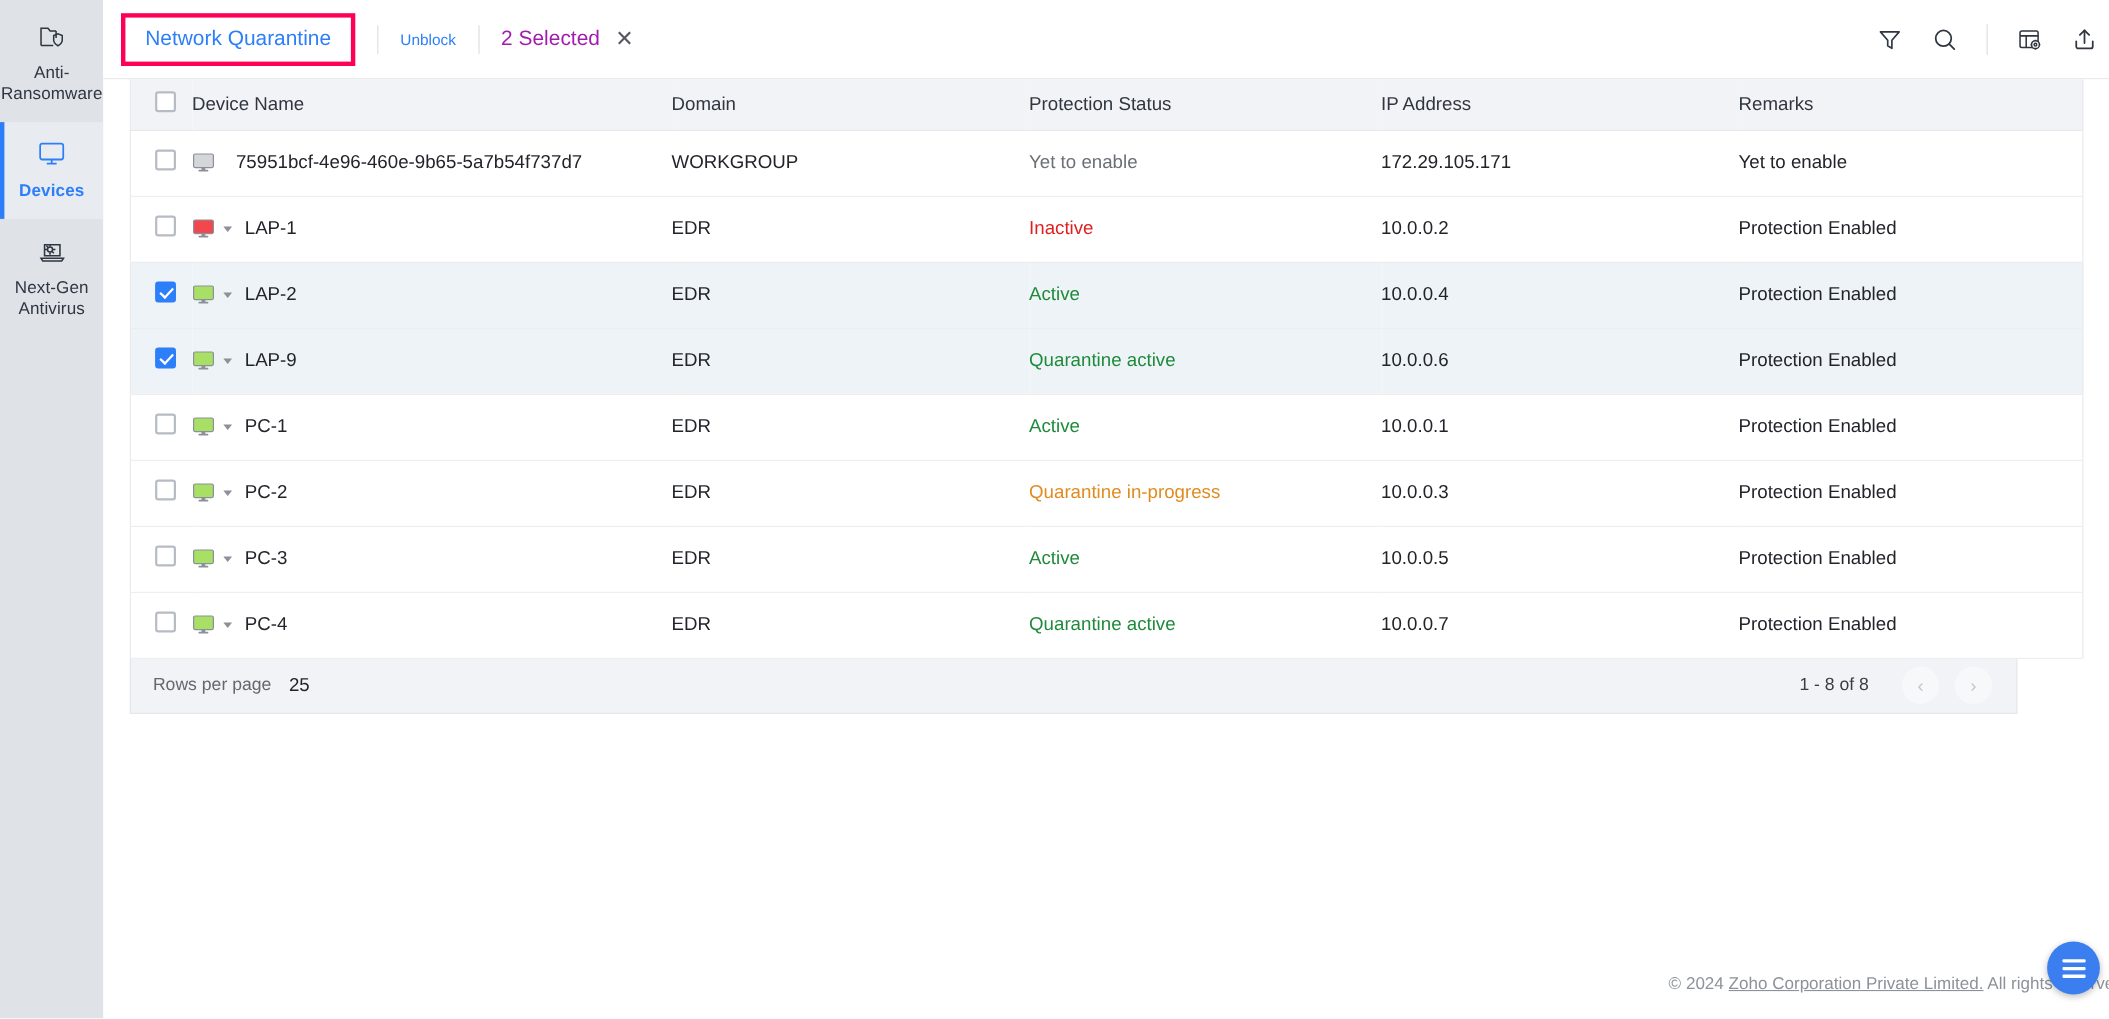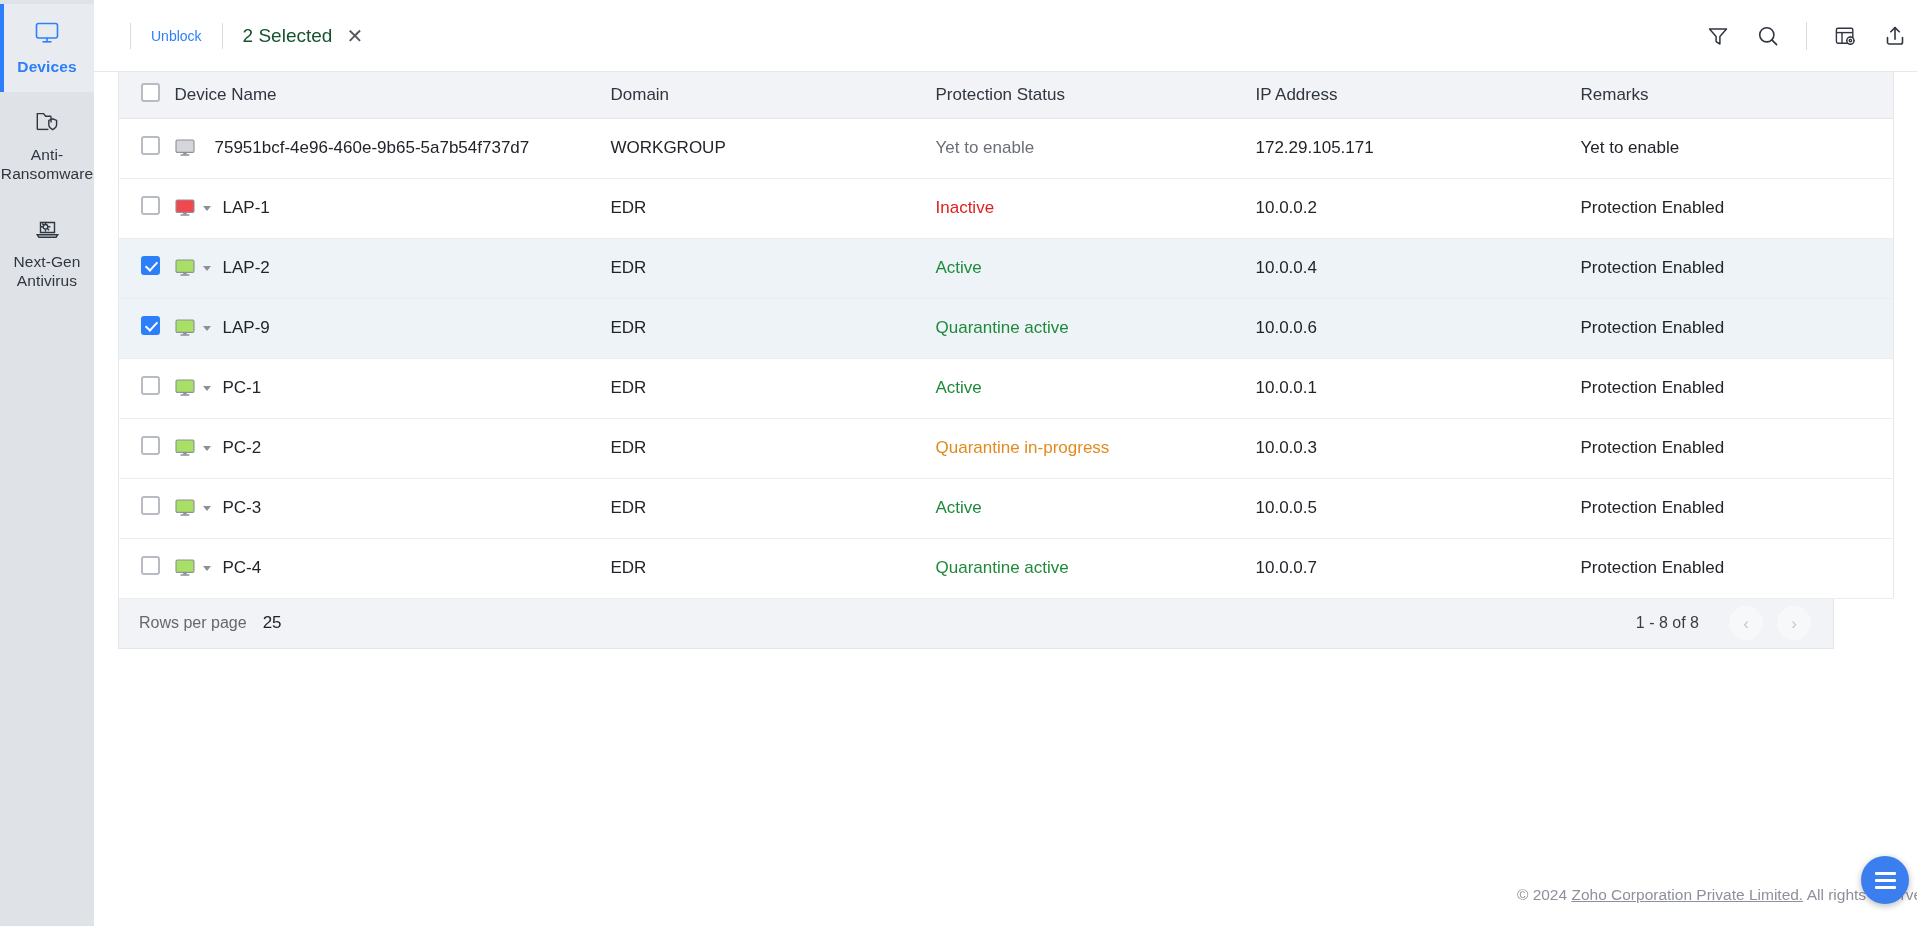--- a/index.html
+++ b/index.html
@@ -56,21 +56,21 @@
   .hl-btn {
     border: 4px solid #ff0057;
     padding: 9px 18px;
     background: #fff;
     display: flex; align-items: center;
     cursor: pointer;
   }
   .hl-btn span { font-size: 19px; color: #2d7ff9; white-space: nowrap; }
   .tb-divider { width: 1px; height: 26px; background: #dcdce0; margin: 0 20px; }
   .tb-link { font-size: 14px; color: #2d7ff9; cursor: pointer; white-space: nowrap; }
-  .tb-sel { font-size: 19px; color: #14532d; white-space: nowrap; }
+  .tb-sel { font-size: 19px; color: #a21caf; white-space: nowrap; }
   .tb-x {
     margin-left: 14px; font-size: 20px; color: #55585f;
     cursor: pointer; line-height: 1;
   }
   .tb-right { margin-left: auto; display: flex; align-items: center; gap: 26px; }
   .tb-icon { cursor: pointer; display: flex; align-items: center; justify-content: center; }
   .tb-sep { width: 1px; height: 28px; background: #dcdce0; }
 
   
   .table-wrap { padding: 0 41px 0 24px; }
@@ -161,45 +161,45 @@
   }
   .fab i { display: block; width: 21px; height: 3px; background: #fff; border-radius: 1px; }
 </style>
 </head>
 <body>
 
 <div class="app">
 
   <nav class="sidebar">
 
-
-    <div class="nav-item active">
-      <span class="nav-icon">
-        <svg width="28" height="26" viewBox="0 0 28 26" fill="none" stroke="#2d7ff9" stroke-width="1.6">
-          <rect x="3.5" y="3.5" width="21" height="14.5" rx="2"></rect>
-          <line x1="14" y1="18" x2="14" y2="21.5"></line>
-          <line x1="9.5" y1="21.8" x2="18.5" y2="21.8"></line>
-        </svg>
-      </span>
-      <span class="nav-label">Devices</span>
-    </div>
 
     <div class="nav-item">
       <span class="nav-icon">
         <svg width="27" height="25" viewBox="0 0 27 25" fill="none" stroke="#2f3640" stroke-width="1.4">
           <path d="M3.3 20.4V4.6h6.3l2 2.6h5.4"></path>
           <path d="M3.3 20.4h11.1"></path>
           <path d="M17 7.2v6.3"></path>
           <path d="M22.6 11.4v4c0 3-2.6 4.5-3.9 5.2-1.3-.7-3.9-2.2-3.9-5.2v-4l3.9-1.6 3.9 1.6z"></path>
         </svg>
       </span>
       <span class="nav-label">
         <span>Anti-</span><br>
         <span>Ransomware</span>
       </span>
+    </div>
+
+    <div class="nav-item active">
+      <span class="nav-icon">
+        <svg width="28" height="26" viewBox="0 0 28 26" fill="none" stroke="#2d7ff9" stroke-width="1.6">
+          <rect x="3.5" y="3.5" width="21" height="14.5" rx="2"></rect>
+          <line x1="14" y1="18" x2="14" y2="21.5"></line>
+          <line x1="9.5" y1="21.8" x2="18.5" y2="21.8"></line>
+        </svg>
+      </span>
+      <span class="nav-label">Devices</span>
     </div>
 
     <div class="nav-item">
       <span class="nav-icon">
         <svg width="27" height="25" viewBox="0 0 27 25" fill="none" stroke="#2f3640" stroke-width="1.4">
           <path d="M6.5 6.5h14v10h-14z"></path>
           <path d="M3.3 18.8h20.4l-1.6 2.4H4.9z"></path>
           <circle cx="11.5" cy="10.8" r="2.3"></circle>
           <line x1="11.5" y1="5.8" x2="11.5" y2="8.2"></line>
           <line x1="11.5" y1="13.4" x2="11.5" y2="15.6"></line>
@@ -215,20 +215,23 @@
       </span>
     </div>
 
 
   </nav>
 
   <div class="main">
 
     <div class="toolbar">
       <div class="tb-left">
+        <div class="hl-btn">
+          <span>Network Quarantine</span>
+        </div>
         <div class="tb-divider"></div>
         <span class="tb-link">Unblock</span>
         <div class="tb-divider"></div>
         <span class="tb-sel">2 Selected</span>
         <span class="tb-x">✕</span>
       </div>
 
       <div class="tb-right">
         <span class="tb-icon">
           <svg width="24" height="24" viewBox="0 0 24 24" fill="none" stroke="#2f3640" stroke-width="1.5" stroke-linejoin="round">

